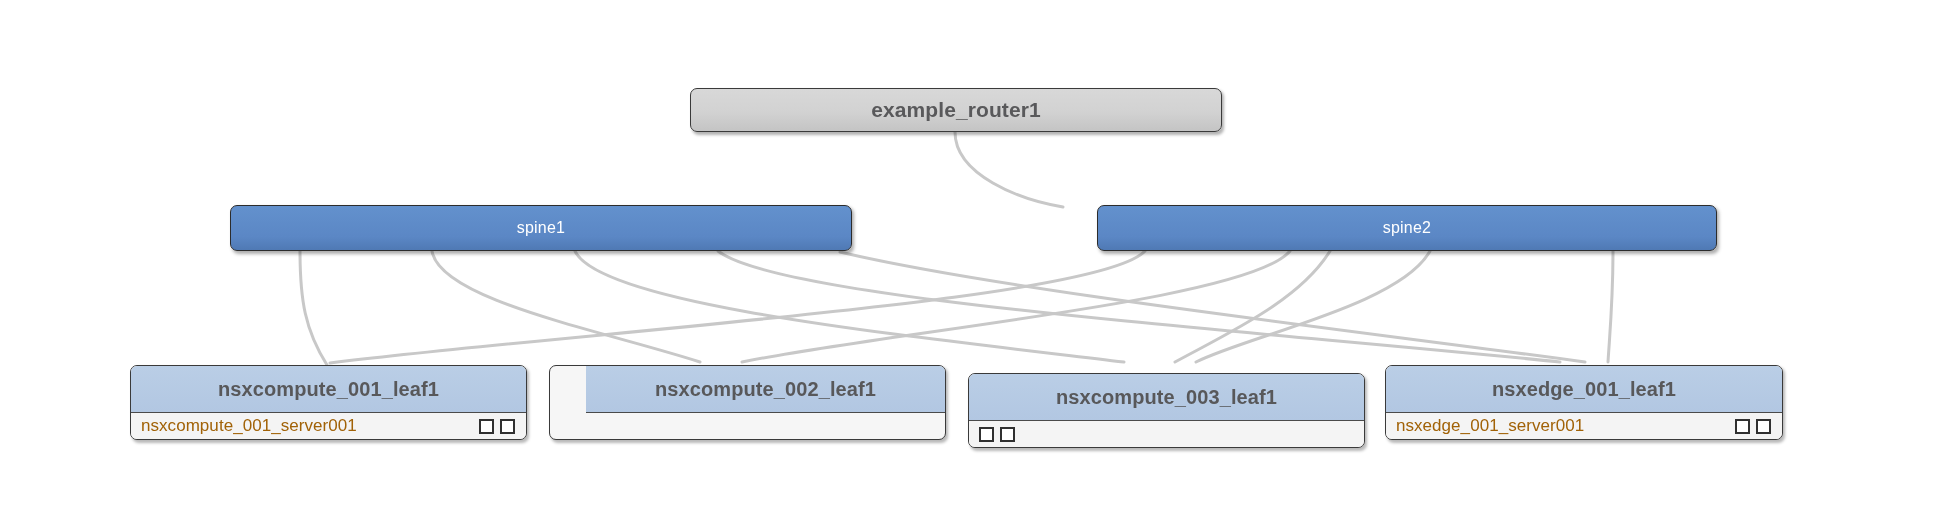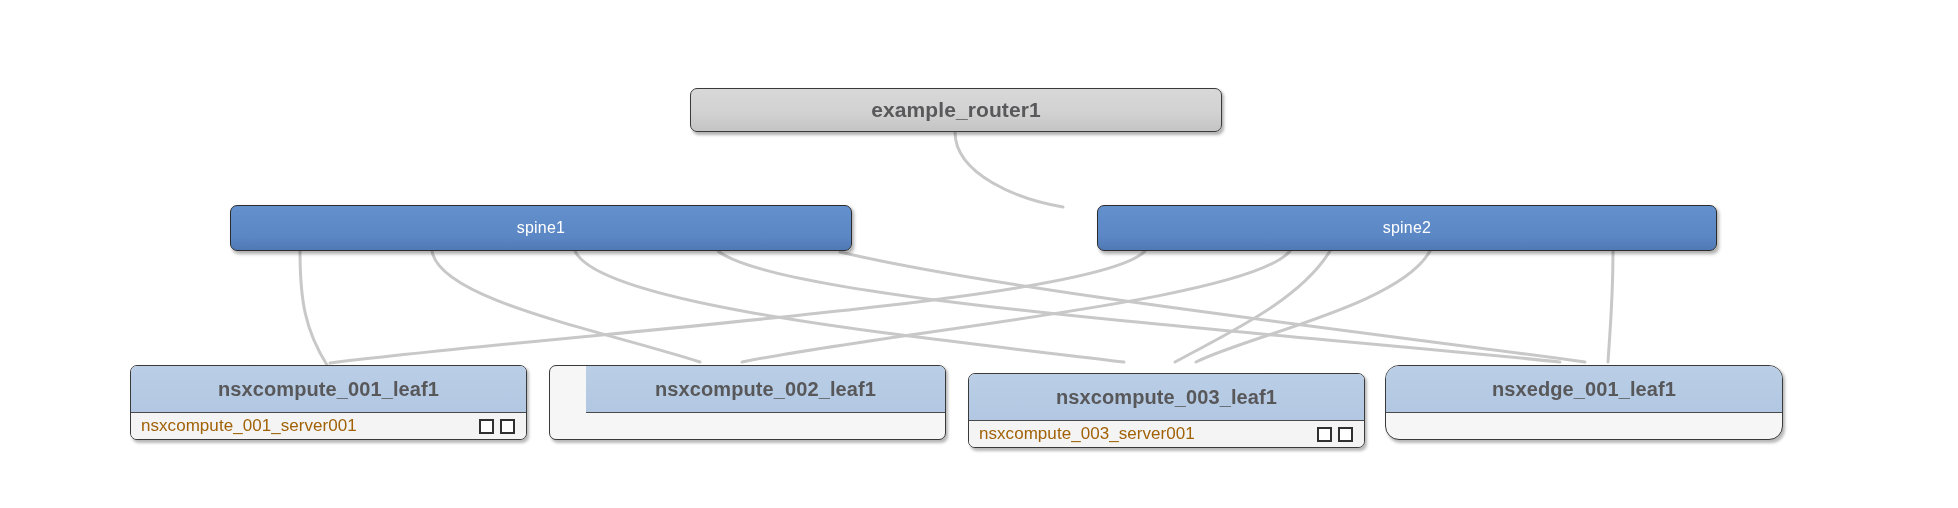--- a/index.html
+++ b/index.html
@@ -166,27 +166,33 @@
     <div class="leaf-header">
       <span class="leaf-title">nsxcompute_002_leaf1</span>
     </div>
   </div>
 
   <div class="node leaf" id="leaf-2" style="left: 968px; top: 365px; width: 397px; height: 75px; margin-top: 8px;">
     <div class="leaf-header">
       <span class="leaf-title">nsxcompute_003_leaf1</span>
     </div>
     <div class="leaf-body">
-      <span class="leaf-server">nsxcompute_003_server001</span>
       <span class="port-group">
         <span class="port-icon"></span>
         <span class="port-icon"></span>
       </span>
     </div>
   </div>
 
-  <div class="node leaf" id="leaf-3" style="left: 1385px; top: 365px; width: 398px; height: 75px; border-radius: 14px;">
+  <div class="node leaf" id="leaf-3" style="left: 1385px; top: 365px; width: 398px; height: 75px;">
     <div class="leaf-header">
       <span class="leaf-title">nsxedge_001_leaf1</span>
+    </div>
+    <div class="leaf-body">
+      <span class="leaf-server">nsxedge_001_server001</span>
+      <span class="port-group">
+        <span class="port-icon"></span>
+        <span class="port-icon"></span>
+      </span>
     </div>
   </div>
 
 </div>
 
 </body></html>

